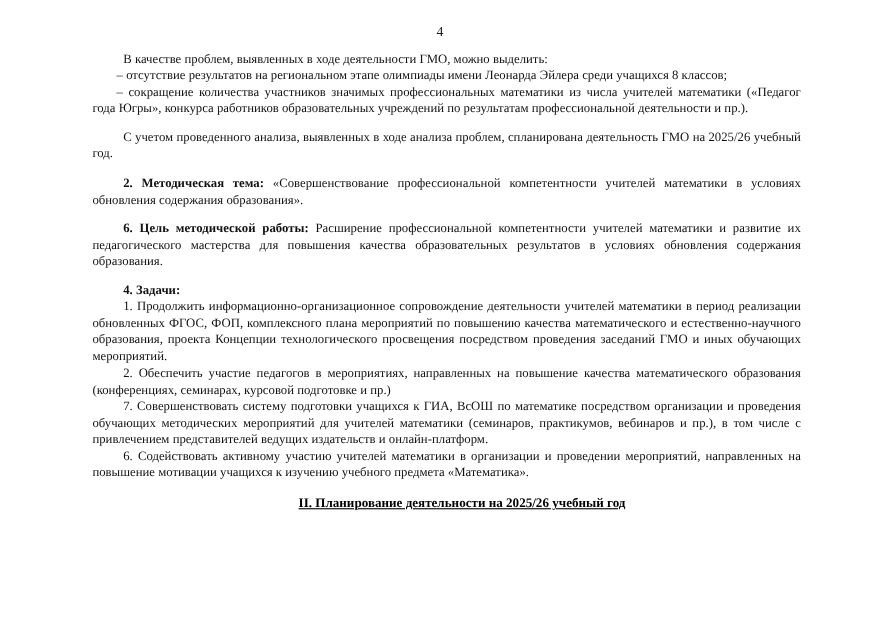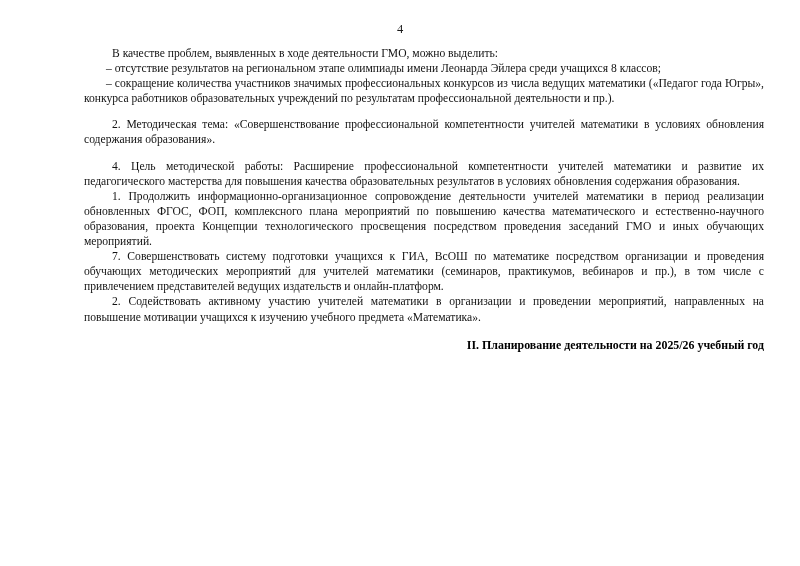--- a/index.html
+++ b/index.html
@@ -23,21 +23,21 @@
   }
   .page-number {
     text-align: center;
     font-size: 12.5px;
     line-height: 14px;
     padding-top: 22px;
     color: #1a1a1a;
   }
   .body-area {
     padding-left: 84px;
-    padding-right: 36px;
+    padding-right: 72px;
     padding-top: 10px;
   }
   p.para {
     margin: 0;
     text-align: justify;
     text-indent: 28px;
     font-size: 11.6px;
     line-height: 15.1px;
     color: #121212;
     -webkit-hyphens: none;
@@ -46,52 +46,56 @@
   p.para.nogap {
     margin-top: 0;
   }
   p.para.gap {
     margin-top: 11px;
   }
   p.dash {
     text-indent: 22px;
   }
   .bold {
-    font-weight: normal;
+    font-weight: bold;
   }
   h2.section-heading {
     margin: 13px 0 0 0;
     font-size: 11.9px;
     line-height: 15px;
     font-weight: bold;
     text-indent: 28px;
-    text-align: right;
+    text-align: center;
+    text-decoration: underline;
   }
 </style>
 </head>
 <body>
 
 <div class="page">
 
   <div class="page-number">4</div>
 
   <div class="body-area">
 
     <p class="para nogap">В качестве проблем, выявленных в ходе деятельности ГМО, можно выделить:</p>
 
     <p class="para dash">– отсутствие результатов на региональном этапе олимпиады имени Леонарда Эйлера среди учащихся 8 классов;</p>
-    <p class="para dash">– сокращение количества участников значимых профессиональных конкурсов из числа ведущих математики («Педагог года Югры», конкурса работников образовательных учреждений по результатам профессиональной деятельности и пр.).</p>
+    <p class="para dash">– сокращение количества участников значимых профессиональных математики из числа учителей математики («Педагог года Югры», конкурса работников образовательных учреждений по результатам профессиональной деятельности и пр.).</p>
 
+    <p class="para gap">С учетом проведенного анализа, выявленных в ходе анализа проблем, спланирована деятельность ГМО на 2025/26 учебный год.</p>
 
     <p class="para gap"><span class="bold">2. Методическая тема:</span><span> «Совершенствование профессиональной компетентности учителей математики в условиях обновления содержания образования».</span></p>
 
-    <p class="para gap"><span class="bold">4. Цель методической работы:</span><span> Расширение профессиональной компетентности учителей математики и развитие их педагогического мастерства для повышения качества образовательных результатов в условиях обновления содержания образования.</span></p>
+    <p class="para gap"><span class="bold">6. Цель методической работы:</span><span> Расширение профессиональной компетентности учителей математики и развитие их педагогического мастерства для повышения качества образовательных результатов в условиях обновления содержания образования.</span></p>
 
+    <p class="para gap bold">4. Задачи:</p>
 
     <p class="para nogap">1. Продолжить информационно-организационное сопровождение деятельности учителей математики в период реализации обновленных ФГОС, ФОП, комплексного плана мероприятий по повышению качества математического и естественно-научного образования, проекта Концепции технологического просвещения посредством проведения заседаний ГМО и иных обучающих мероприятий.</p>
+    <p class="para nogap">2. Обеспечить участие педагогов в мероприятиях, направленных на повышение качества математического образования (конференциях, семинарах, курсовой подготовке и пр.)</p>
     <p class="para nogap">7. Совершенствовать систему подготовки учащихся к ГИА, ВсОШ по математике посредством организации и проведения обучающих методических мероприятий для учителей математики (семинаров, практикумов, вебинаров и пр.), в том числе с привлечением представителей ведущих издательств и онлайн-платформ.</p>
-    <p class="para nogap">2. Содействовать активному участию учителей математики в организации и проведении мероприятий, направленных на повышение мотивации учащихся к изучению учебного предмета «Математика».</p>
+    <p class="para nogap">6. Содействовать активному участию учителей математики в организации и проведении мероприятий, направленных на повышение мотивации учащихся к изучению учебного предмета «Математика».</p>
 
     <h2 class="section-heading">II. Планирование деятельности на 2025/26 учебный год</h2>
 
   </div>
 
 </div>
 
 </body></html>

